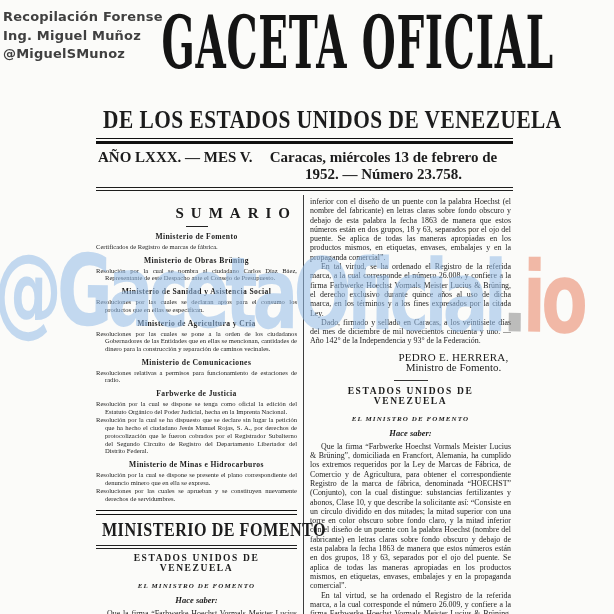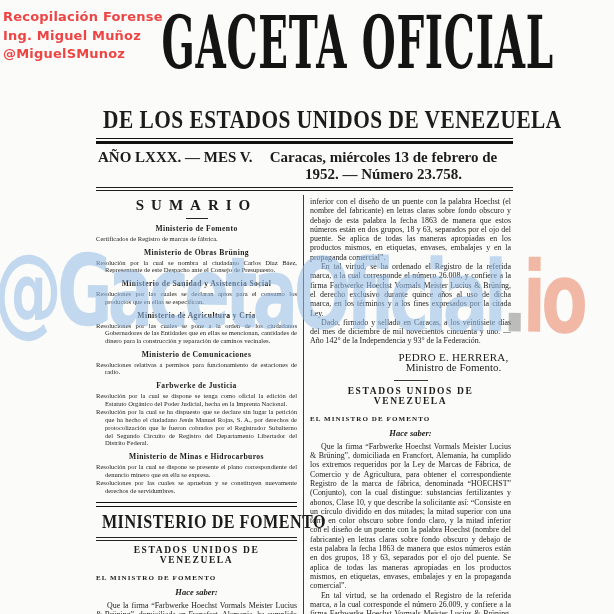--- a/index.html
+++ b/index.html
@@ -2,21 +2,21 @@
 <html><head>
 <meta charset="utf-8">
 <style>
   html,body{margin:0;padding:0;}
   .page{position:relative;width:614px;height:614px;background:#fbfbf9;overflow:hidden;
         font-family:"Liberation Serif",serif;color:#1c1c1c;}
   .print{position:absolute;left:96px;top:0;width:417px;}
 
   
   .wm-red{position:absolute;left:3px;top:8px;z-index:7;font-family:"DejaVu Sans",sans-serif;
-          font-weight:bold;font-size:13px;line-height:18.5px;color:#ef4444;letter-spacing:.2px;}
+          font-weight:bold;font-size:13px;line-height:18.5px;color:#404040;letter-spacing:.2px;}
 
   
   .wm-big{position:absolute;left:-6px;top:250px;z-index:6;font-family:"DejaVu Sans",sans-serif;
           font-weight:800;font-size:68px;letter-spacing:-5px;white-space:nowrap;
           transform:scaleY(1.45) rotate(0.6deg);transform-origin:left center;pointer-events:none;}
   .wm-main{color:rgba(148,187,232,.55);}
   .wm-dot{color:rgba(125,125,125,.5);}
   .wm-io{color:rgba(235,148,122,.65);}
 
   
@@ -33,33 +33,33 @@
   .date-ed{width:158px;text-align:left;}
   .date-main{flex:1;text-align:center;}
   .rule-dbl{height:2px;border-top:1px solid #1d1d1d;border-bottom:1px solid #1d1d1d;}
 
   .columns{display:flex;margin-top:2px;align-items:stretch;}
   .col-left{width:201px;}
   .col-div{width:1px;background:#3c3c3c;margin:2px 6px 0;}
   .col-right{width:201px;padding-top:4px;}
 
   
-  .sumario-title{text-align:center;font-size:15px;font-weight:bold;letter-spacing:7px;margin-top:4px;}
+  .sumario-title{text-align:right;font-size:15px;font-weight:bold;letter-spacing:7px;margin-top:12px;}
   .sumario-dash{width:22px;border-top:1.5px solid #222;margin:4px auto 3px;}
   .ministry{text-align:center;font-size:7.6px;font-weight:bold;letter-spacing:.4px;margin:5px 0 2px;}
   .entry{font-size:6.6px;line-height:7.7px;text-align:justify;padding-left:9px;text-indent:-9px;
          color:#242424;margin-bottom:1px;}
 
   .rule-heavy{height:3px;border-top:1.5px solid #101010;border-bottom:1.5px solid #101010;margin:7px 0 5px;}
   .mf-heading{text-align:center;font-size:17px;font-weight:bold;line-height:20px;margin-top:2px;}
   .mf-heading span{display:inline-block;transform:scale(.95,1.15);white-space:nowrap;letter-spacing:.5px;}
   .rule-thin2{height:2px;border-top:1px solid #222;border-bottom:1px solid #222;margin:5px 0 4px;}
 
   .col-h1{text-align:center;font-size:9.5px;font-weight:bold;letter-spacing:1.6px;margin:4px 0 2px;}
-  .col-h2{font-size:7px;font-weight:bold;letter-spacing:1.1px;margin:9px 0 3px;}
+  .col-h2{text-align:center;font-size:7px;font-weight:bold;letter-spacing:1.1px;margin:9px 0 3px;font-style:italic;}
   .hace{text-align:center;font-style:italic;font-weight:bold;font-size:8.5px;margin:5px 0 4px;}
   .body-p{font-size:7.9px;line-height:9.3px;text-align:justify;text-indent:11px;margin:0;}
   .body-p.noindent{text-indent:0;}
 
   .ls{font-size:8px;padding-left:26px;margin:4px 0 2px;}
   .sig{text-align:center;margin-left:86px;font-size:11px;line-height:10.5px;margin-top:6px;}
   .sig-name{letter-spacing:.3px;}
   .sig-divider{width:34px;border-top:1px solid #333;margin:7px auto 5px;}
 </style>
 </head>

